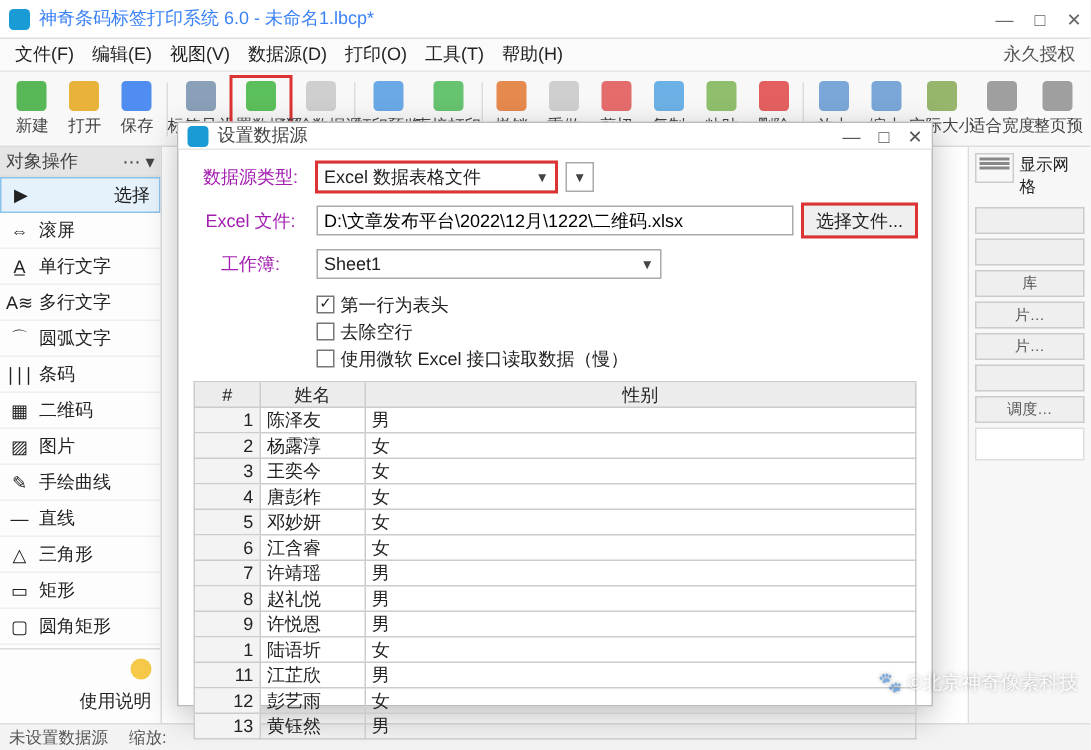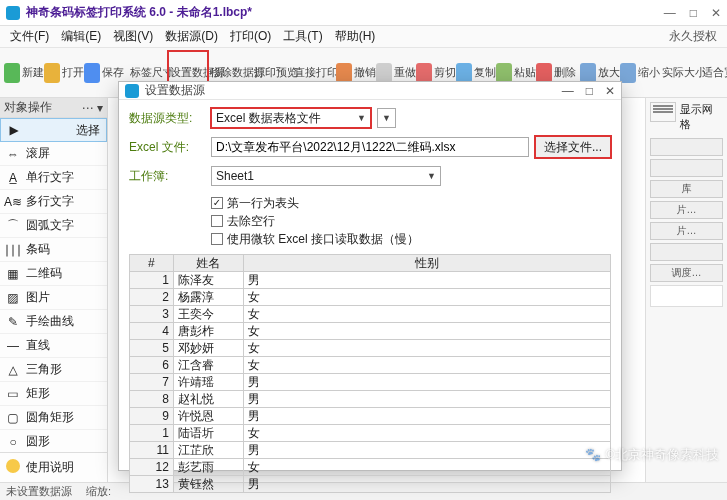--- a/index.html
+++ b/index.html
@@ -1,54 +1,54 @@
 <!DOCTYPE html>
 <html><head>
 <meta charset="utf-8">
 <style>
   * { box-sizing: border-box; }
   body { margin:0; font-family: "Microsoft YaHei", "SimSun", sans-serif; font-size:12px; background:#f0f0f0; color:#222; width:727px; height:500px; overflow:hidden; position:relative; }
   .titlebar { height:26px; background:#fff; display:flex; align-items:center; padding:0 6px; border-bottom:1px solid #e0e0e0; }
   .titlebar .appicon { width:14px; height:14px; background:#1a9bd6; border-radius:3px; margin-right:6px; }
-  .titlebar .title { flex:1; color:#4c1d95;font-weight:bold; }
+  .titlebar .title { flex:1; color:#3b82f6; }
   .winbtns { display:flex; gap:14px; color:#666; }
   .menubar { height:22px; background:#fafafa; display:flex; align-items:center; padding:0 6px; gap:4px; border-bottom:1px solid #e5e5e5; }
   .menubar span { padding:2px 4px; }
   .menubar .right { margin-left:auto; color:#555; }
   .toolbar { height:50px; background:#f8f8f8; display:flex; align-items:center; padding:0 4px; border-bottom:1px solid #ddd; }
-  .tbtn { width:40px; height:44px; display:flex; align-items:center; justify-content:flex-start; gap:2px; position:relative; }
+  .tbtn { width:40px; height:44px; display:flex; flex-direction:column; align-items:center; justify-content:center; gap:2px; position:relative; }
   .tbtn .ic { width:20px; height:20px; border-radius:3px; }
   .tbtn .lbl { font-size:11px; color:#444; white-space:nowrap; }
   .tsep { width:1px; height:36px; background:#ddd; margin:0 2px; }
   .hl { outline:2px solid #d33; outline-offset:-1px; }
   .app-body { display:flex; height:calc(500px - 26px - 22px - 50px - 18px); }
   .statusbar { height:18px; background:#f3f3f3; border-top:1px solid #ddd; display:flex; align-items:center; font-size:11px; color:#555; padding:0 6px; gap:14px; }
   .lpanel-hdr { height:20px; background:#e5e5e5; border-bottom:1px solid #ddd; padding:0 4px; display:flex; align-items:center; color:#444; }
   .lpanel { width:108px; background:#fdfdfd; border-right:1px solid #ddd; display:flex; flex-direction:column; }
   .toollist { flex:1; overflow:hidden; }
   .trow { height:24px; display:flex; align-items:center; gap:6px; padding:0 6px; border-bottom:1px solid #f0f0f0; }
   .trow.sel { background:#e6f2fb; border:1px solid #8cc3ea; }
   .tic { width:14px; height:14px; display:inline-flex; align-items:center; justify-content:center; font-size:12px; }
-  .tipbox { padding:6px; border-top:1px solid #ddd; display:flex; align-items:flex-start; gap:6px; }
+  .tipbox { padding:6px; border-top:1px solid #ddd; display:flex; align-items:flex-end; gap:6px;flex-direction:column; }
   .bulb { width:14px; height:14px; background:#f7c948; border-radius:50%; }
   .canvas { flex:1; background:#fff; position:relative; }
   .rpanel { width:82px; background:#f7f7f7; border-left:1px solid #ddd; padding:4px; }
   .rbtn { height:18px; background:#efefef; border:1px solid #ccc; margin-bottom:3px; display:flex; align-items:center; justify-content:center; font-size:10px; color:#555; }
   .rslot { height:22px; background:#fff; border:1px solid #ddd; margin-bottom:4px; }
   .rgridbtn { width:26px; height:20px; border:1px solid #ccc; display:inline-flex; flex-direction:column; gap:1px; padding:2px; }
   .rgridbtn span { height:2px; background:#888; }
   
   .dialog { position:absolute; left:118px; top:81px; width:504px; height:390px; background:#fff; border:1px solid #bbb; box-shadow:0 6px 20px rgba(0,0,0,0.25); display:flex; flex-direction:column; }
   .dlg-title { height:26px; background:#fff; display:flex; align-items:center; padding:0 6px; border-bottom:1px solid #e5e5e5; }
   .dlg-title .ic { width:14px; height:14px; background:#1a9bd6; border-radius:3px; margin-right:6px; }
   .dlg-title .txt { flex:1; color:#444; }
   .dlg-winbtns { display:flex; gap:12px; color:#555; }
   .dlg-body { padding:8px 10px 0 10px; }
   .frow { display:flex; align-items:center; margin-bottom:8px; gap:6px; }
-  .frow .lab { width:76px; text-align:left; color:#4d7c0f; }
+  .frow .lab { width:76px; text-align:center; color:#a21caf; }
   .frow input[type=text], .frow .sel { height:20px; border:1px solid #aaa; padding:0 4px; font-size:12px; background:#fff; }
   .sel { display:flex; align-items:center; justify-content:space-between; }
   .sel .caret { font-size:9px; color:#444; }
   .btn { height:22px; padding:0 8px; border:1px solid #aaa; background:#efefef; display:inline-flex; align-items:center; }
   .chkrow { display:flex; align-items:center; gap:4px; height:18px; }
   .chk { width:12px; height:12px; border:1px solid #777; display:inline-flex; align-items:center; justify-content:center; font-size:10px; line-height:1; }
   .dlg-table { margin-top:6px; border-top:1px solid #ccc; border-left:1px solid #ccc; font-size:12px; }
   .dlg-table .hdr, .dlg-table .row { display:flex; }
   .dlg-table .cell { border-right:1px solid #ccc; border-bottom:1px solid #ccc; padding:1px 4px; height:17px; line-height:15px; overflow:hidden; white-space:nowrap; }
   .c-idx { width:44px; text-align:right; background:#f3f3f3; }

